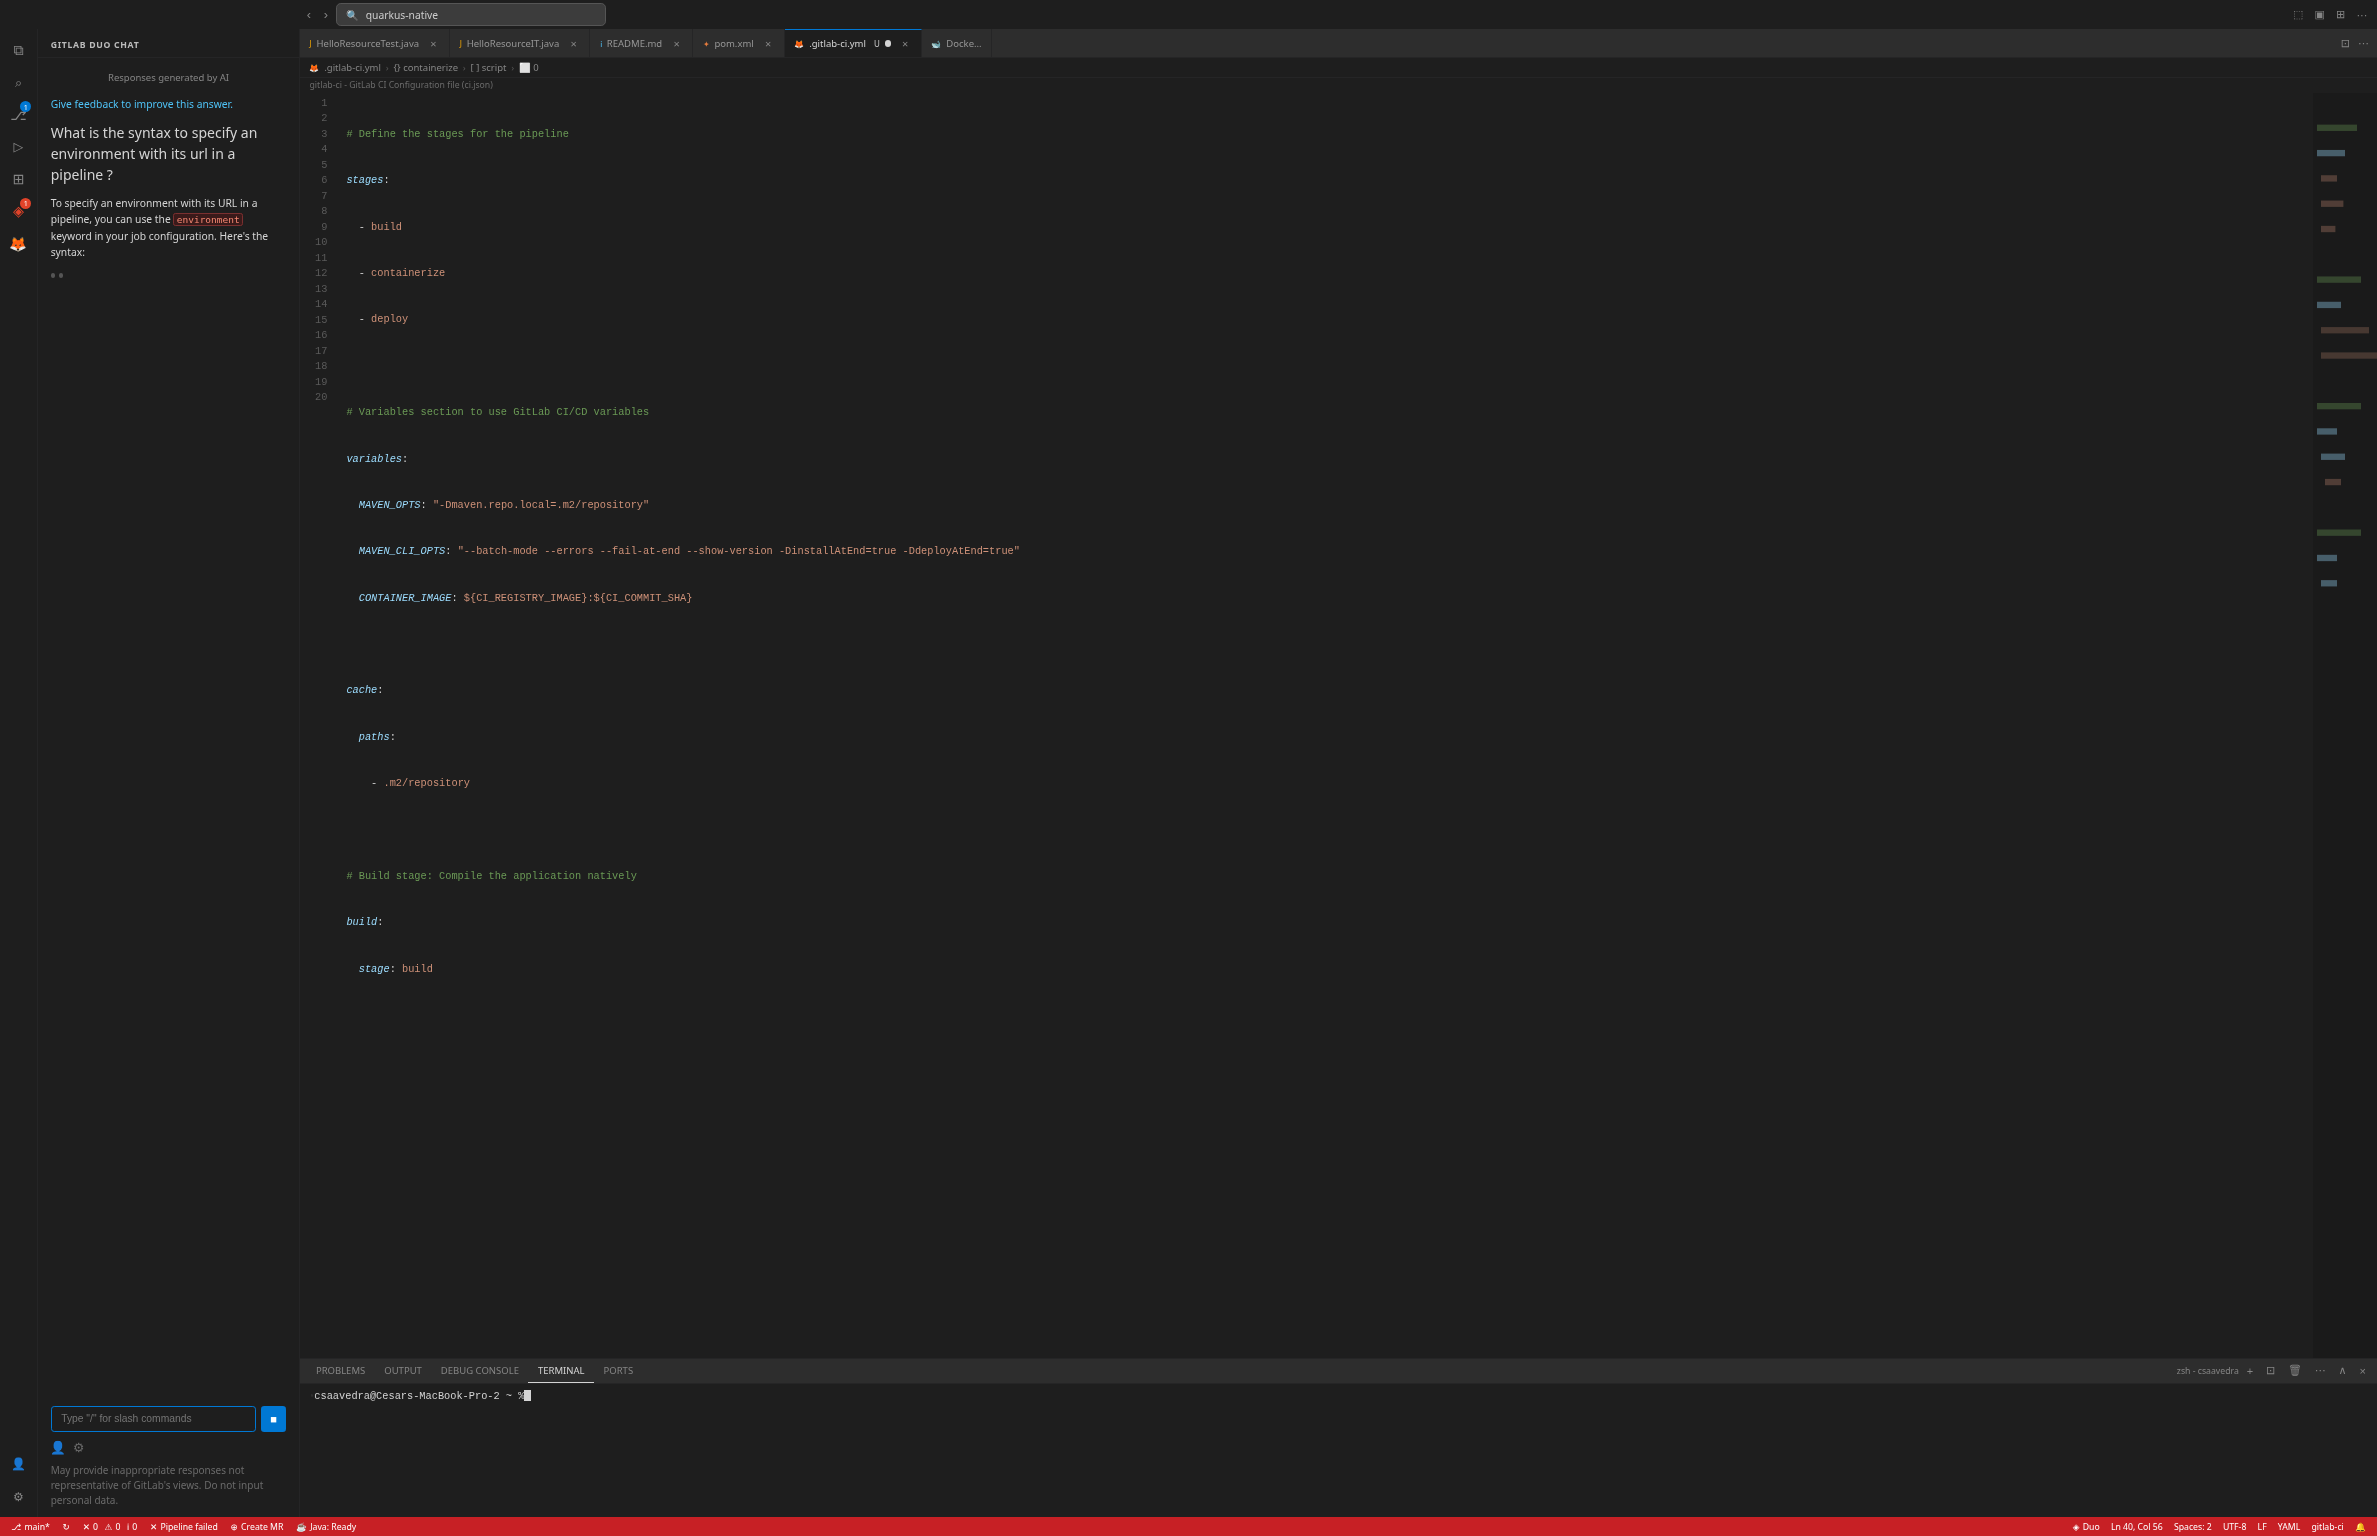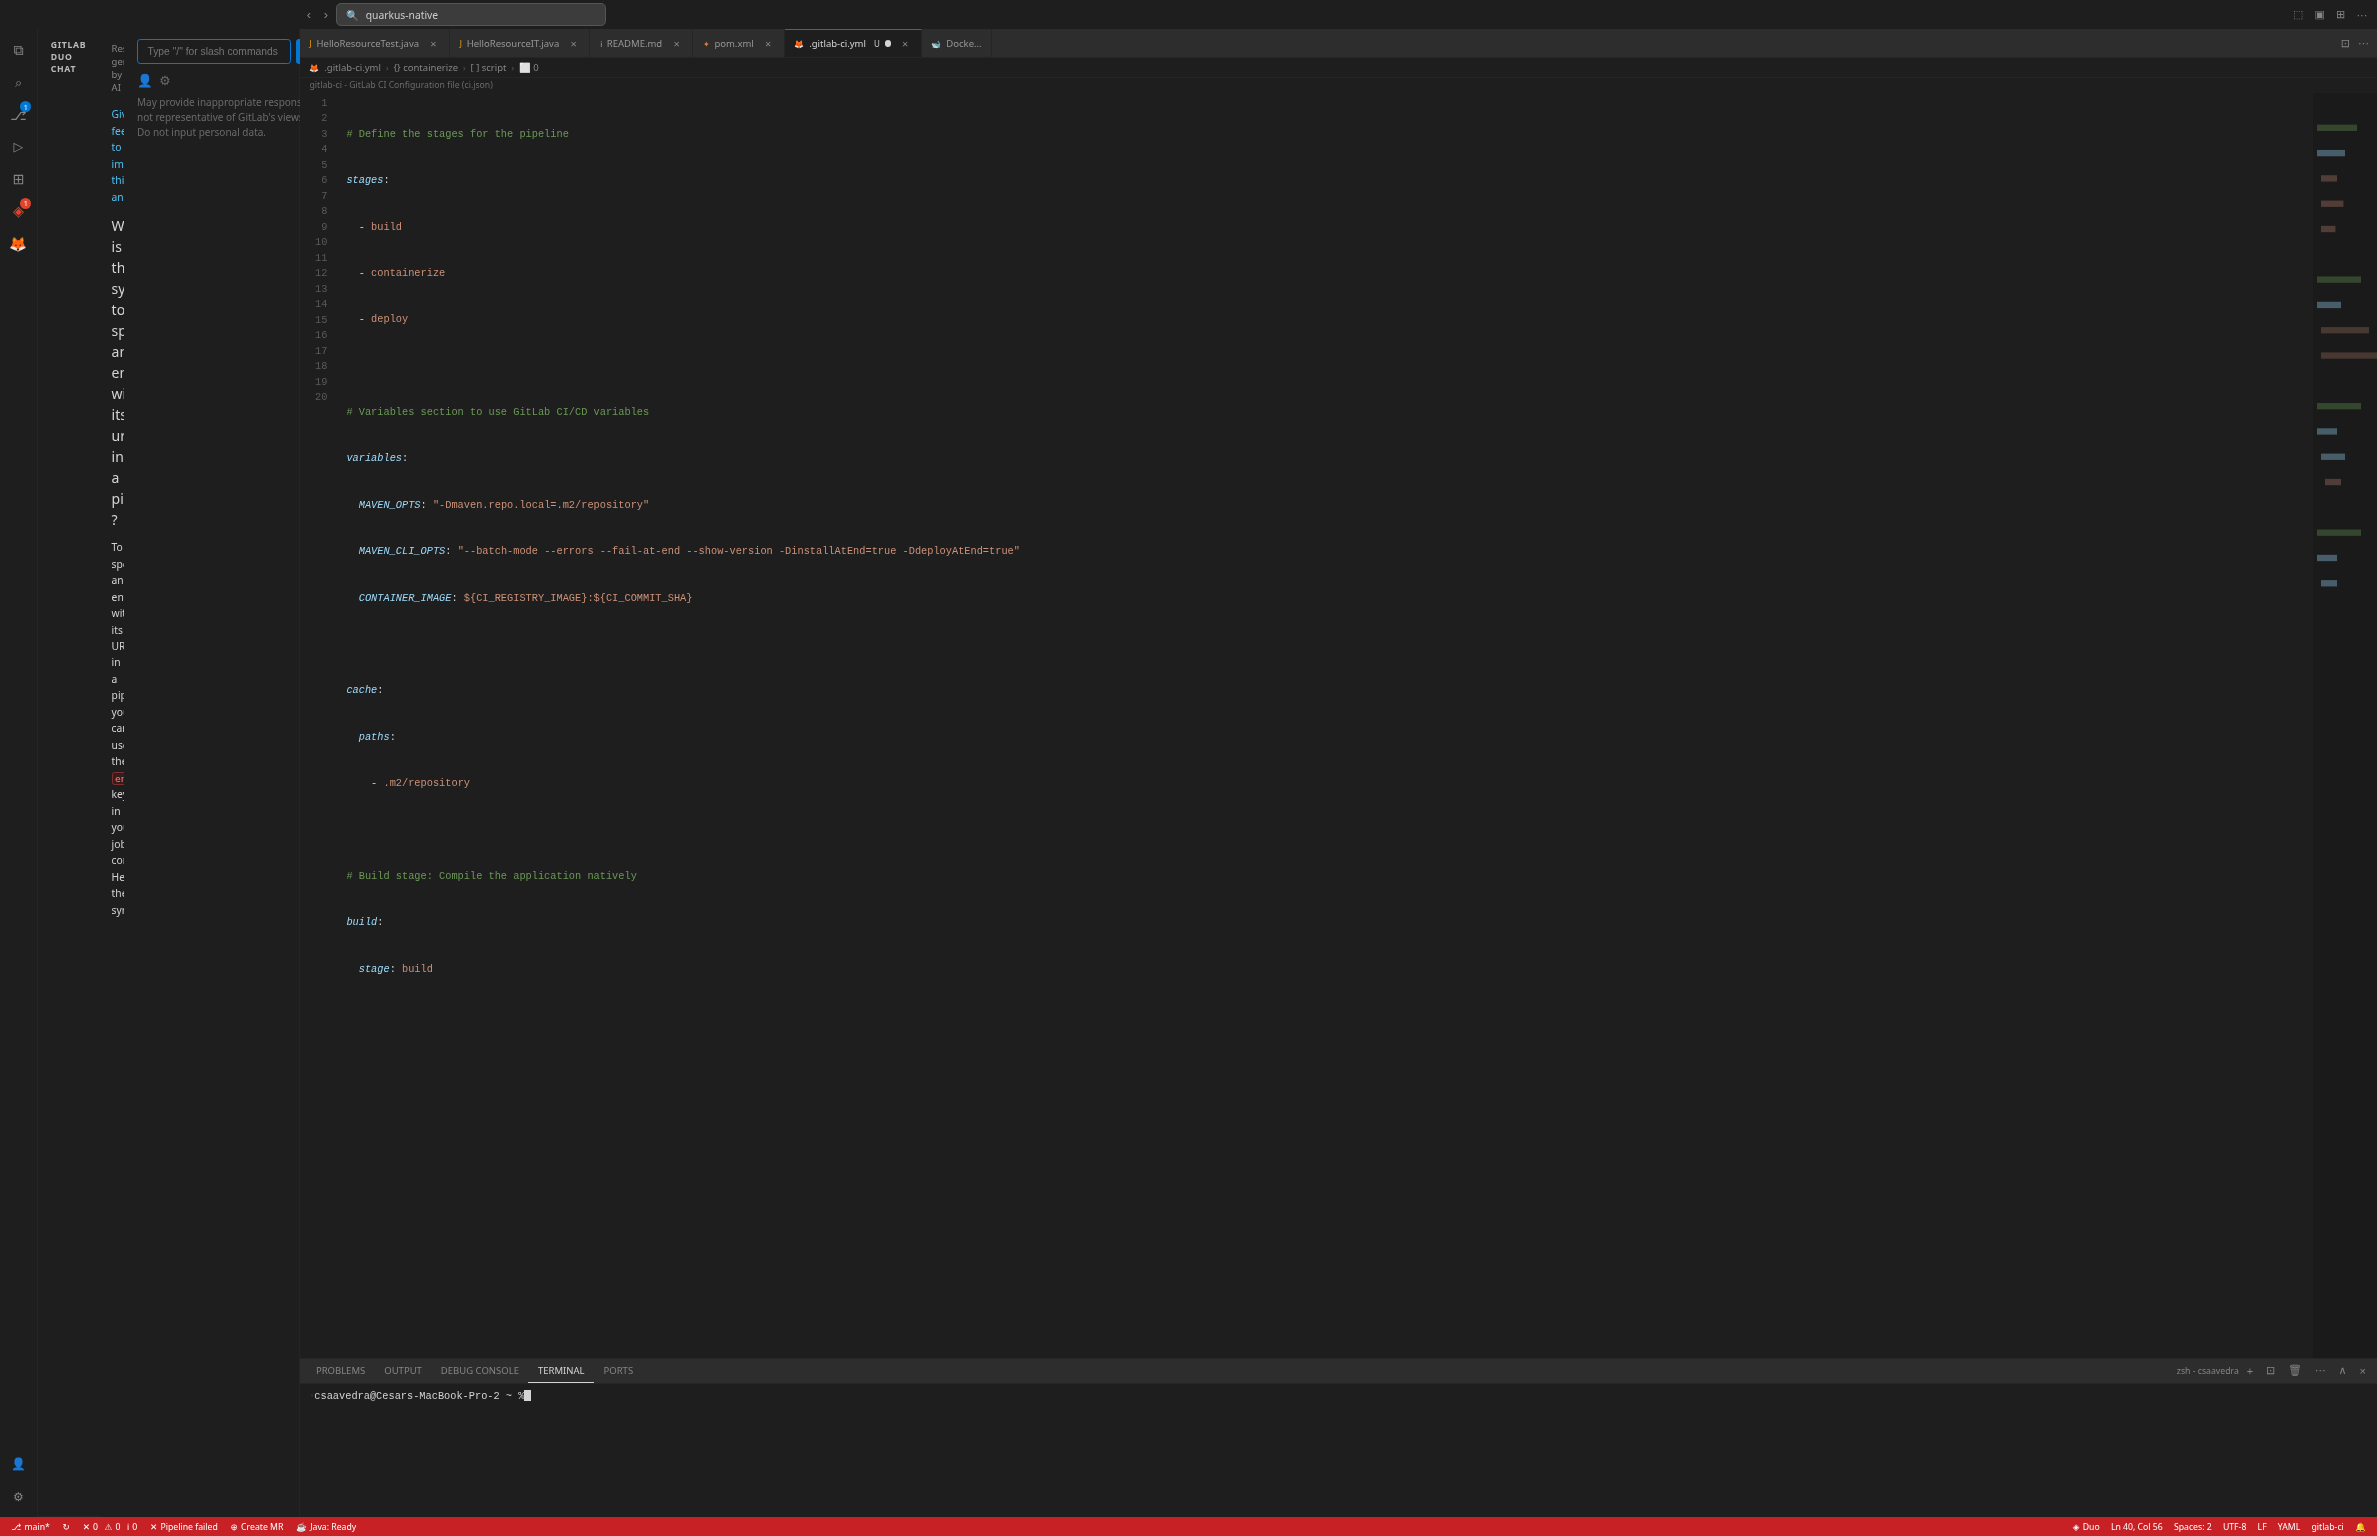--- a/index.html
+++ b/index.html
@@ -119,21 +119,21 @@
       gap: 3.2px;
       padding-bottom: 6.4px;
     }
 
     
     .sidebar {
       width: 262px;
       background: #1e1e1e;
       border-right: 0.8px solid #252526;
       display: flex;
-      flex-direction: row;
+      flex-direction: column;
       flex-shrink: 0;
     }
     .sidebar-header {
       padding: 9.5px 12.7px 6.4px;
       font-size: 8.7px;
       font-weight: 700;
       color: #bbbbbb;
       letter-spacing: 0.08em;
       text-transform: uppercase;
       border-bottom: 0.8px solid #252526;
@@ -380,21 +380,21 @@
       line-height: 1.5;
       padding: 3.2px 0;
       overflow: hidden;
       white-space: pre;
       color: #d4d4d4;
     }
     .code-line {
       height: 15.5px;
       padding-left: 6.4px;
       display: flex;
-      align-items: center;
+      align-items: flex-end;
     }
     .c-comment { color: #6a9955; }
     .c-string { color: #ce9178; }
     .c-key { color: #9cdcfe; font-style: italic; }
     .c-value { color: #ce9178; }
     .c-dash { color: #d4d4d4; }
 
     
     .minimap {
       width: 64px;

